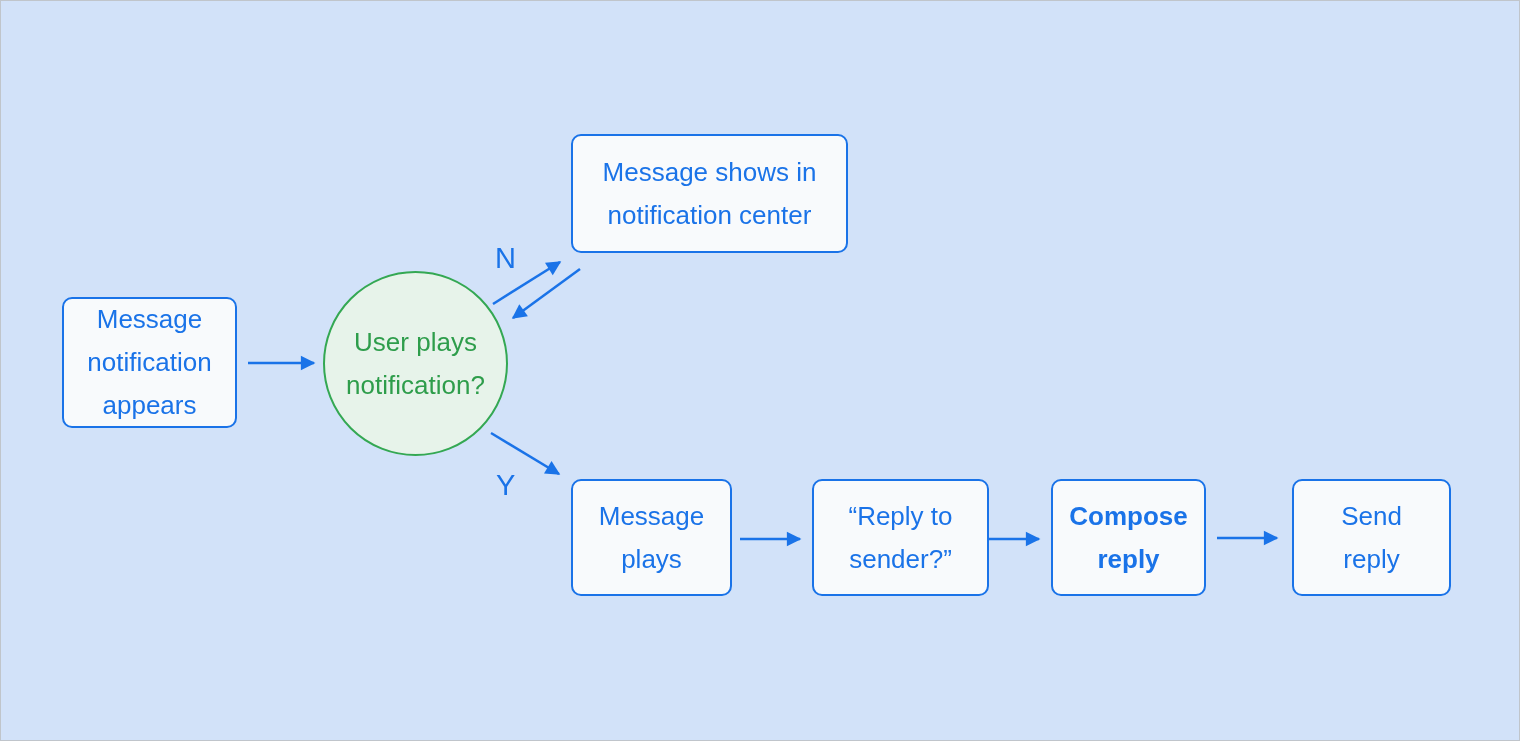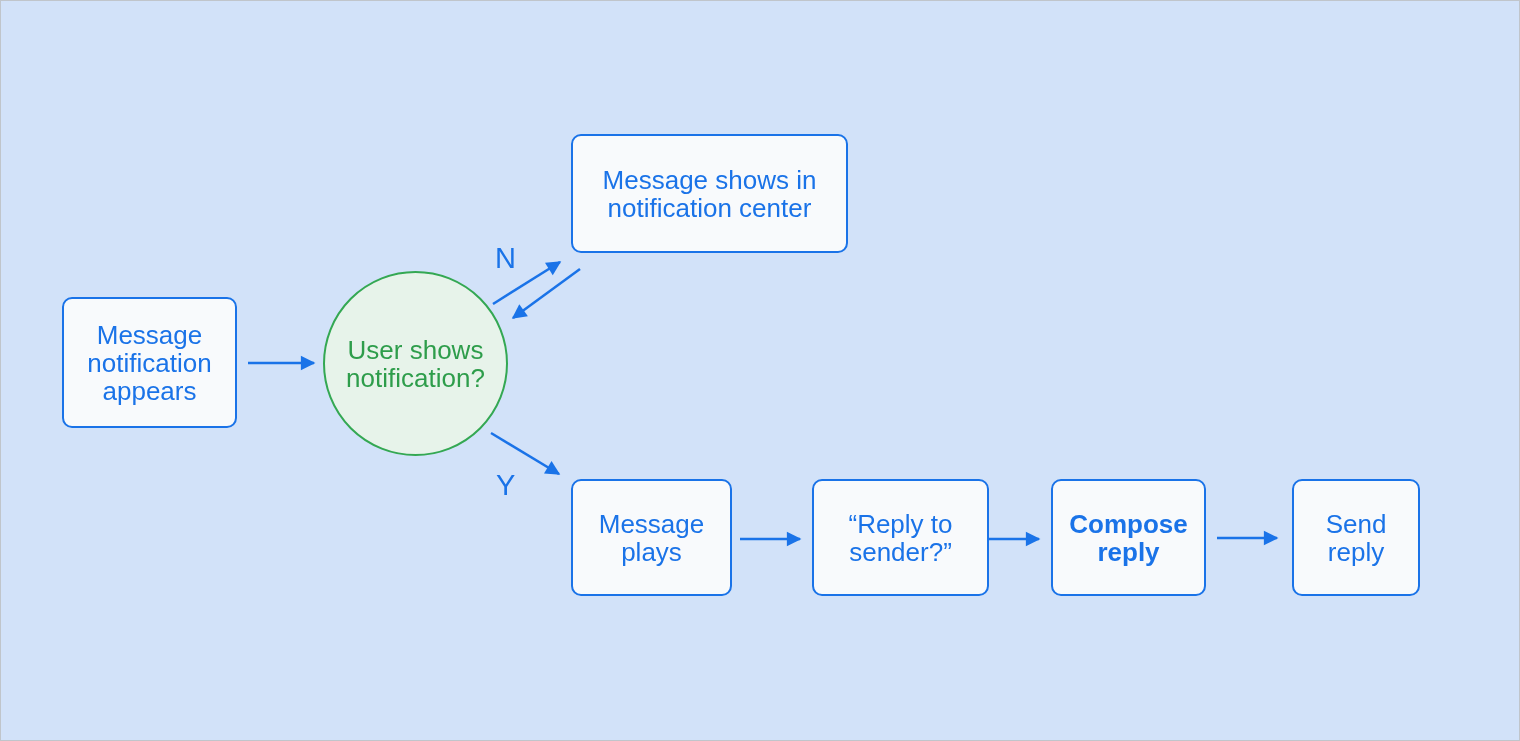--- a/index.html
+++ b/index.html
@@ -28,21 +28,21 @@
   }
   .node {
     position: absolute;
     box-sizing: border-box;
     display: flex;
     align-items: center;
     justify-content: center;
     text-align: center;
     white-space: pre-line;
     font-size: 26px;
-    line-height: 28px;
+    line-height: 43px;
   }
   .process {
     border: 2px solid var(--process-border, #1a73e8);
     background: var(--process-fill, #f8fafc);
     color: var(--process-text, #1a73e8);
     border-radius: 10px;
   }
   .decision {
     border: 2px solid var(--decision-border, #34a853);
     background: var(--decision-fill, #e7f3ea);
@@ -55,21 +55,21 @@
     font-size: 29px;
     line-height: 29px;
   }
   
   .n-start   { left: 61px;   top: 296px; width: 175px; height: 131px; }
   .n-decide  { left: 322px;  top: 270px; width: 185px; height: 185px; }
   .n-notif   { left: 570px;  top: 133px; width: 277px; height: 119px; }
   .n-plays   { left: 570px;  top: 478px; width: 161px; height: 117px; }
   .n-reply   { left: 811px;  top: 478px; width: 177px; height: 117px; }
   .n-compose { left: 1050px; top: 478px; width: 155px; height: 117px; font-weight: bold; }
-  .n-send    { left: 1291px; top: 478px; width: 128px; height: 117px; }
+  .n-send    { left: 1291px; top: 478px; width: 159px; height: 117px; }
   .l-no  { left: 494px; top: 243px; }
   .l-yes { left: 495px; top: 470px; }
 </style>
 </head>
 <body>
 
 <div class="canvas">
 
   <svg class="edges-layer" viewBox="0 0 1520 741" xmlns="http://www.w3.org/2000/svg">
     <defs>
@@ -83,21 +83,21 @@
     <line x1="490" y1="432" x2="558" y2="473" marker-end="url(#ah)"></line>
     <line x1="739" y1="538" x2="799" y2="538" marker-end="url(#ah)"></line>
     <line x1="977" y1="538" x2="1038" y2="538" marker-end="url(#ah)"></line>
     <line x1="1216" y1="537" x2="1276" y2="537" marker-end="url(#ah)"></line>
   </svg>
 
   <div class="node process n-start">Message
 notification
 appears</div>
 
-  <div class="node decision n-decide">User shows
+  <div class="node decision n-decide">User plays
 notification?</div>
 
   <div class="node process n-notif">Message shows in
 notification center</div>
 
   <div class="node process n-plays">Message
 plays</div>
 
   <div class="node process n-reply">“Reply to
 sender?”</div>

